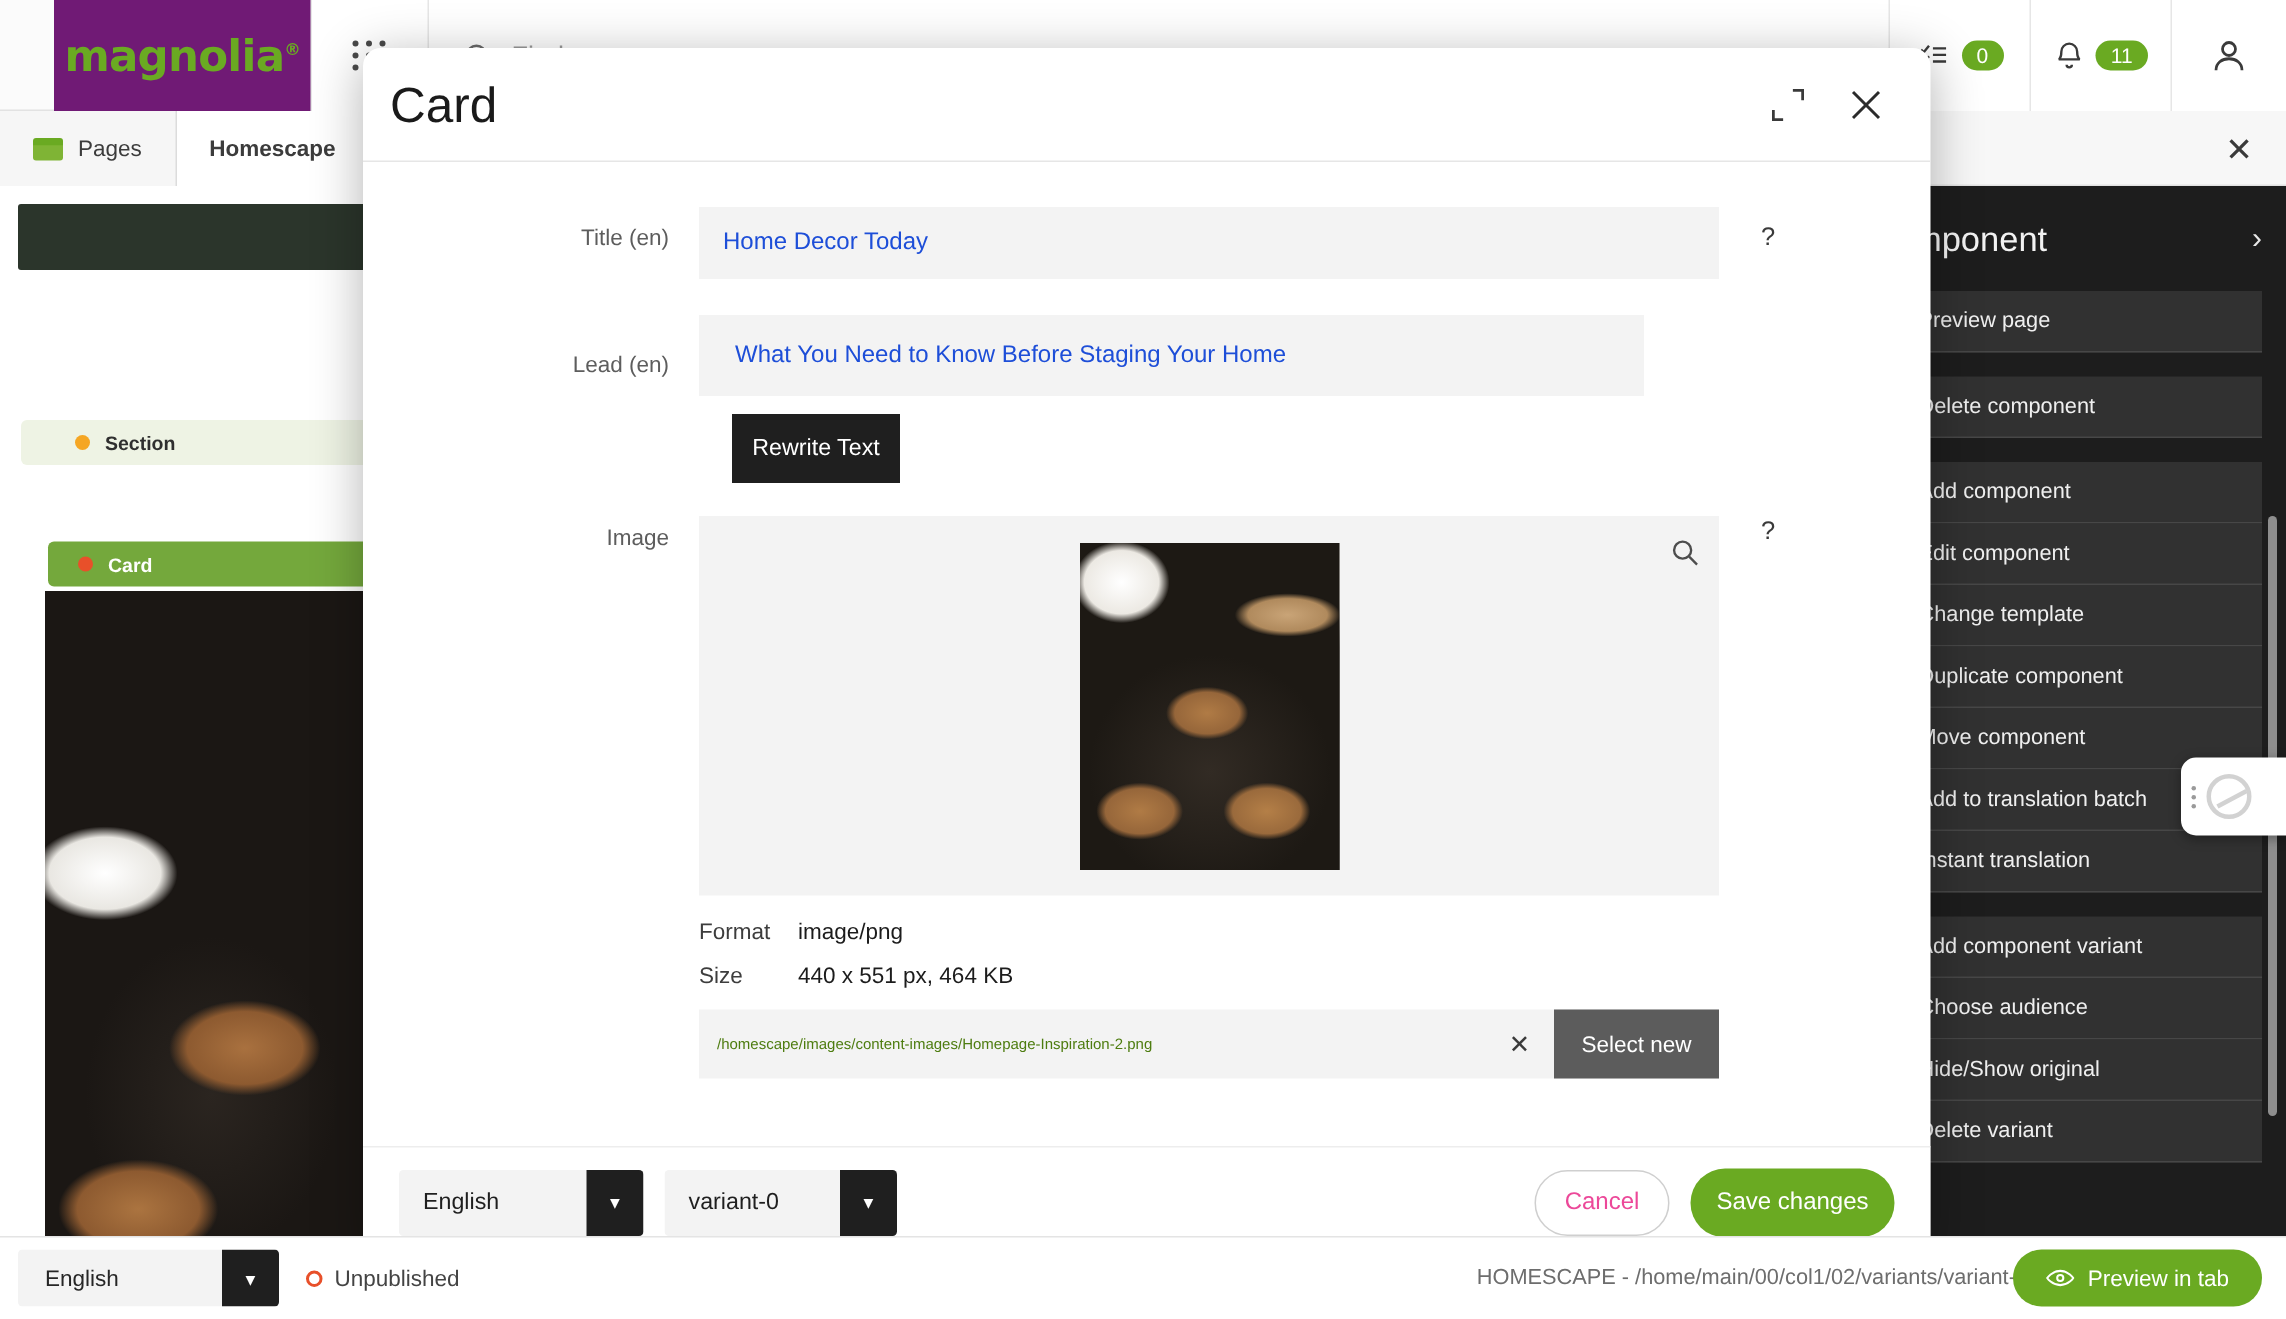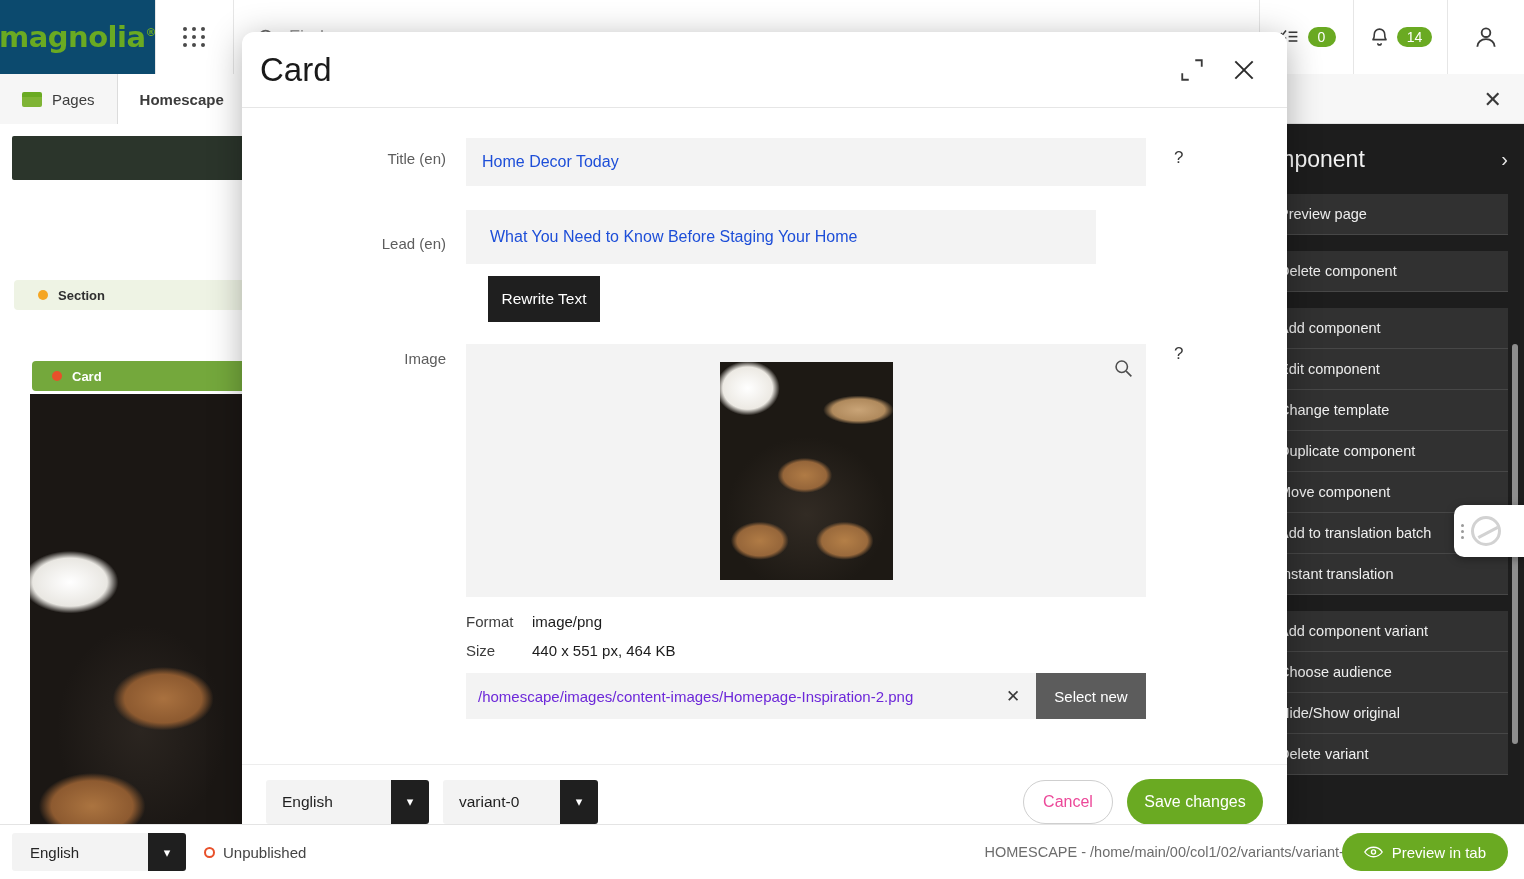--- a/index.html
+++ b/index.html
@@ -14,21 +14,21 @@
   
   .appbar {
     position: absolute; left: 0; top: 0; width: 1524px; height: 74px;
     background: #fbfbfb; border-bottom: 1px solid #e2e2e2;
     display: flex; align-items: stretch;
   }
   .appbar-cell {
     display: flex; align-items: center; justify-content: center;
     border-right: 1px solid #e6e6e6; height: 74px;
   }
-  .logo-cell { width: 156px; background: #0c4a6e; }
+  .logo-cell { width: 172px; background: #701a75; margin-left: 36px; }
   .logo-text {
     font-family: "DejaVu Sans", sans-serif;
     font-size: 29px; font-weight: 700; color: #6aaa22; letter-spacing: -0.5px;
     position: relative;
   }
   .logo-text sup { font-size: 11px; vertical-align: super; }
   .grid-cell { width: 78px; background: #fff; }
   .grid-icon { display: grid; grid-template-columns: repeat(3,5px); gap: 4px; }
   .grid-icon i { width: 4px; height: 4px; background: #4a4a4a; border-radius: 50%; display: block; }
   .find-cell { flex: 1; background: #fff; justify-content: flex-start; padding-left: 22px; gap: 12px; }
@@ -64,21 +64,21 @@
     background: #fff; overflow: hidden;
   }
   .dark-banner {
     position: absolute; left: 12px; top: 12px; width: 252px; height: 44px;
     background: #2b352b; border-radius: 2px;
   }
   .tree-item {
     position: absolute; height: 30px; display: flex; align-items: center;
     gap: 10px; font-size: 13px; font-weight: 700; border-radius: 4px;
   }
-  .tree-section { left: 14px; top: 156px; width: 252px; background: #eef3e4; color: #2f2f2f; padding-left: 24px; }
+  .tree-section { left: 14px; top: 156px; width: 252px; background: #eef3e4; color: #2f2f2f; padding-left: 36px; }
   .tree-column  { left: 32px; top: 205px; width: 238px; background: #d5e4bd; color: #2f2f2f; padding-left: 20px; }
   .tree-card    { left: 32px; top: 237px; width: 238px; background: #74a83c; color: #fff; padding-left: 20px; }
   .dot { width: 10px; height: 10px; border-radius: 50%; display: inline-block; }
   .dot.amber { background: #f5a623; }
   .dot.red { background: #e8502a; }
   .card-edit-icon { position: absolute; right: 14px; color: #dff0c8; font-size: 14px; }
   .preview-photo {
     position: absolute; left: 30px; top: 270px; width: 222px; height: 448px;
     background:
       radial-gradient(ellipse 70px 44px at 60% 68%, #a9713f 0%, #8d5a30 55%, rgba(60,40,22,0) 72%),
@@ -208,21 +208,21 @@
       linear-gradient(180deg, #e6e2db 0%, #d8d3cb 17%, #2f2922 32%, #201c17 100%);
   }
   .meta { margin-left: 224px; margin-top: 16px; }
   .meta-row { display: flex; font-size: 15px; color: #2b2b2b; margin-bottom: 12px; }
   .meta-row .k { width: 66px; color: #3d3d3d; }
   .meta-row .v { color: #1c1c1c; }
   .pathbar {
     margin-left: 224px; margin-top: 14px; width: 680px; height: 46px;
     background: #f3f3f3; display: flex; align-items: center;
   }
-  .pathbar .p { flex: 1; padding-left: 12px; font-size: 15px; color: #6d28d9; }
+  .pathbar .p { flex: 1; padding-left: 12px; font-size: 10px; color: #4d7c0f; }
   .pathbar .clear { width: 46px; display: flex; align-items: center; justify-content: center; color: #3a3a3a; font-size: 17px; }
   .select-new {
     width: 110px; height: 46px; background: #5c5c5c; color: #fff;
     border: none; font-size: 15px; display: flex; align-items: center; justify-content: center;
   }
 
   .dlg-foot {
     position: absolute; left: 0; bottom: 0; width: 1045px; height: 74px;
     background: #fff; border-top: 1px solid #ededed;
     display: flex; align-items: center; padding: 0 24px;
@@ -283,21 +283,21 @@
             <line x1="11" y1="11" x2="21" y2="11"></line>
             <line x1="11" y1="16" x2="21" y2="16"></line>
           </svg>
         <span class="badge">0</span>
       </div>
       <div class="appbar-cell icon-cell">
         <svg width="21" height="22" viewBox="0 0 24 24" fill="none" stroke="#3a3a3a" stroke-width="1.8">
             <path d="M6 9a6 6 0 0 1 12 0c0 5 2 6 2 6H4s2-1 2-6z"></path>
             <path d="M10 19a2 2 0 0 0 4 0"></path>
           </svg>
-        <span class="badge">14</span>
+        <span class="badge">11</span>
       </div>
       <div class="appbar-cell icon-cell avatar-cell">
         <svg width="26" height="26" viewBox="0 0 24 24" fill="none" stroke="#3a3a3a" stroke-width="1.7">
             <circle cx="12" cy="8" r="4"></circle>
             <path d="M4 21c0-4.4 3.6-7 8-7s8 2.6 8 7"></path>
           </svg>
       </div>
     </div>
   </div>
 

